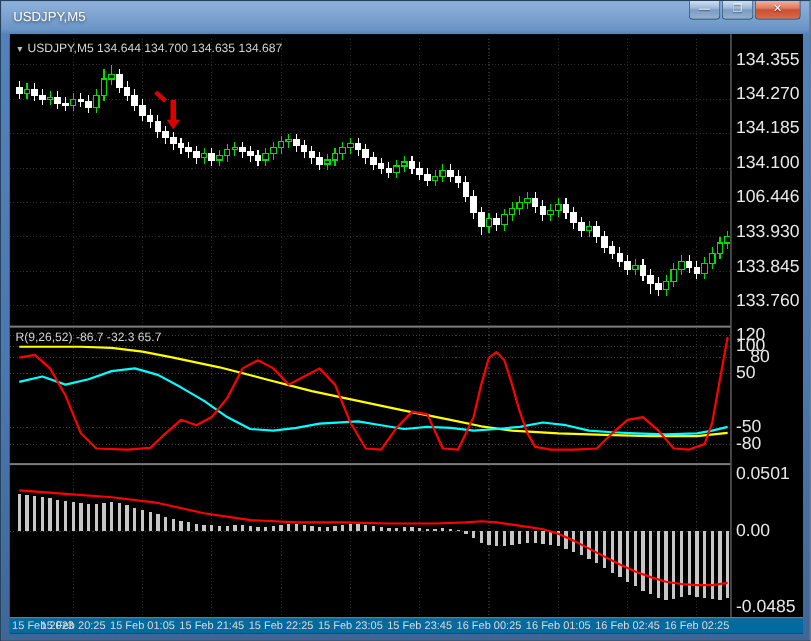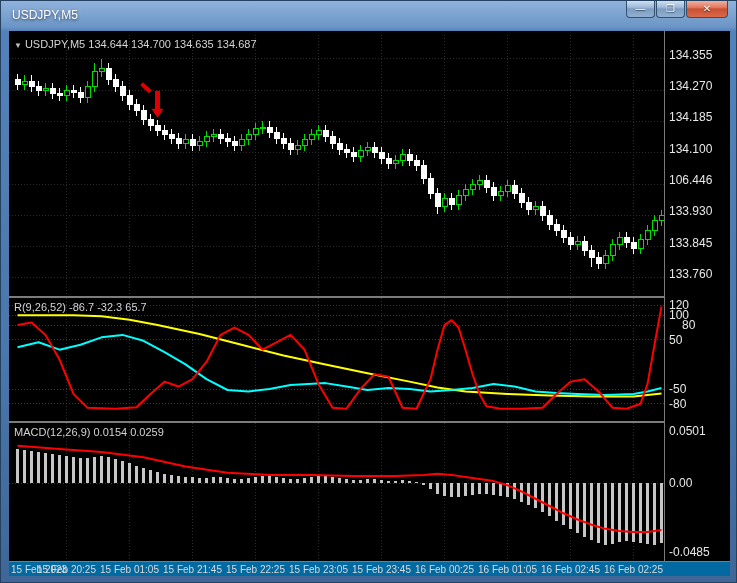--- a/index.html
+++ b/index.html
@@ -21,21 +21,21 @@
   #main-panel{top:4px;height:265px;}
   #ind-panel{top:267px;height:123px;}
   #macd-panel{top:392px;height:138px;}
   .divider{position:absolute;left:0;width:721px;height:2px;background:#7c7c7c;}
   #div1{top:265px;}
   #div2{top:390px;}
   .axis-col{position:absolute;left:655px;top:0;width:66px;height:530px;box-sizing:border-box;
     border-left:1px solid #7a7a7a;background:#000;}
   .time-axis{position:absolute;left:0;top:530px;width:721px;height:15px;box-sizing:border-box;
     background:#0369a1;border-top:1px solid #7c7c7c;}
-  .tick{position:absolute;left:4px;font-size:12px;line-height:10px;color:#e8e8e8;white-space:nowrap;}
+  .tick{position:absolute;left:4px;font-size:16px;line-height:10px;color:#e8e8e8;white-space:nowrap;}
   .tlabel{position:absolute;top:2px;font-size:10px;color:#dadada;white-space:nowrap;}
   .phead{position:absolute;left:5px;top:3px;font-size:11px;color:#d4d4d4;white-space:nowrap;z-index:2;}
   .marker{font-size:8px;color:#bdbdbd;margin-right:3px;}
   svg{display:block;}
 </style>
 </head>
 <body>
 
 <div class="window">
   <div class="titlebar">
@@ -412,21 +412,20 @@
             <rect x="609" y="60.180451127819545" width="3" height="59.142857142857146"></rect>
             <rect x="616" y="60.180451127819545" width="3" height="58.10526315789473"></rect>
             <rect x="623" y="60.180451127819545" width="3" height="59.142857142857146"></rect>
             <rect x="630" y="60.180451127819545" width="3" height="60.180451127819545"></rect>
             <rect x="637" y="60.180451127819545" width="3" height="61.218045112781944"></rect>
             <rect x="644" y="60.180451127819545" width="3" height="62.25563909774436"></rect>
             <rect x="651" y="60.180451127819545" width="3" height="60.180451127819545"></rect>
           </g>
           <polyline points="8.5,22.827067669172937 50.5,25.939849624060148 92.5,29.05263157894737 134.5,34.24060150375939 176.5,43.57894736842105 218.5,49.804511278195484 260.5,51.879699248120296 302.5,51.879699248120296 344.5,52.91729323308271 386.5,52.91729323308271 414.5,51.879699248120296 428.5,50.84210526315789 442.5,51.879699248120296 456.5,53.954887218045116 470.5,56.03007518796993 484.5,58.10526315789473 498.5,62.255639097744364 512.5,68.48120300751879 526.5,75.74436090225564 540.5,83.00751879699247 554.5,90.27067669172932 568.5,96.49624060150374 582.5,101.68421052631578 596.5,105.83458646616542 610.5,107.90977443609023 624.5,108.94736842105263 638.5,108.94736842105263 652.5,106.87218045112782" fill="none" stroke="#ff0000" stroke-width="2" stroke-linejoin="round"></polyline>
         </svg>
-      <div class="phead">MACD(12,26,9) 0.0154 0.0259</div>
     </div>
 
     <div class="axis-col" id="axis-col">
         <span class="tick" style="top: 18.9236px;">134.355</span>
         <span class="tick" style="top: 50.2083px;">134.270</span>
         <span class="tick" style="top: 81.4931px;">134.185</span>
         <span class="tick" style="top: 112.778px;">134.100</span>
         <span class="tick" style="top: 144.062px;">106.446</span>
         <span class="tick" style="top: 175.347px;">133.930</span>
         <span class="tick" style="top: 206.632px;">133.845</span>

